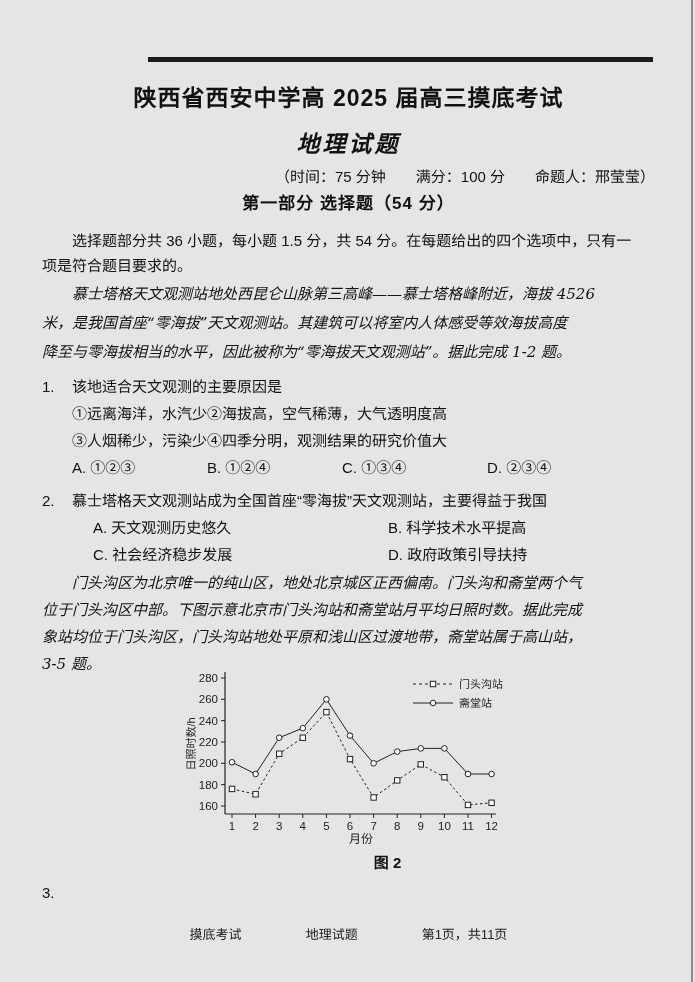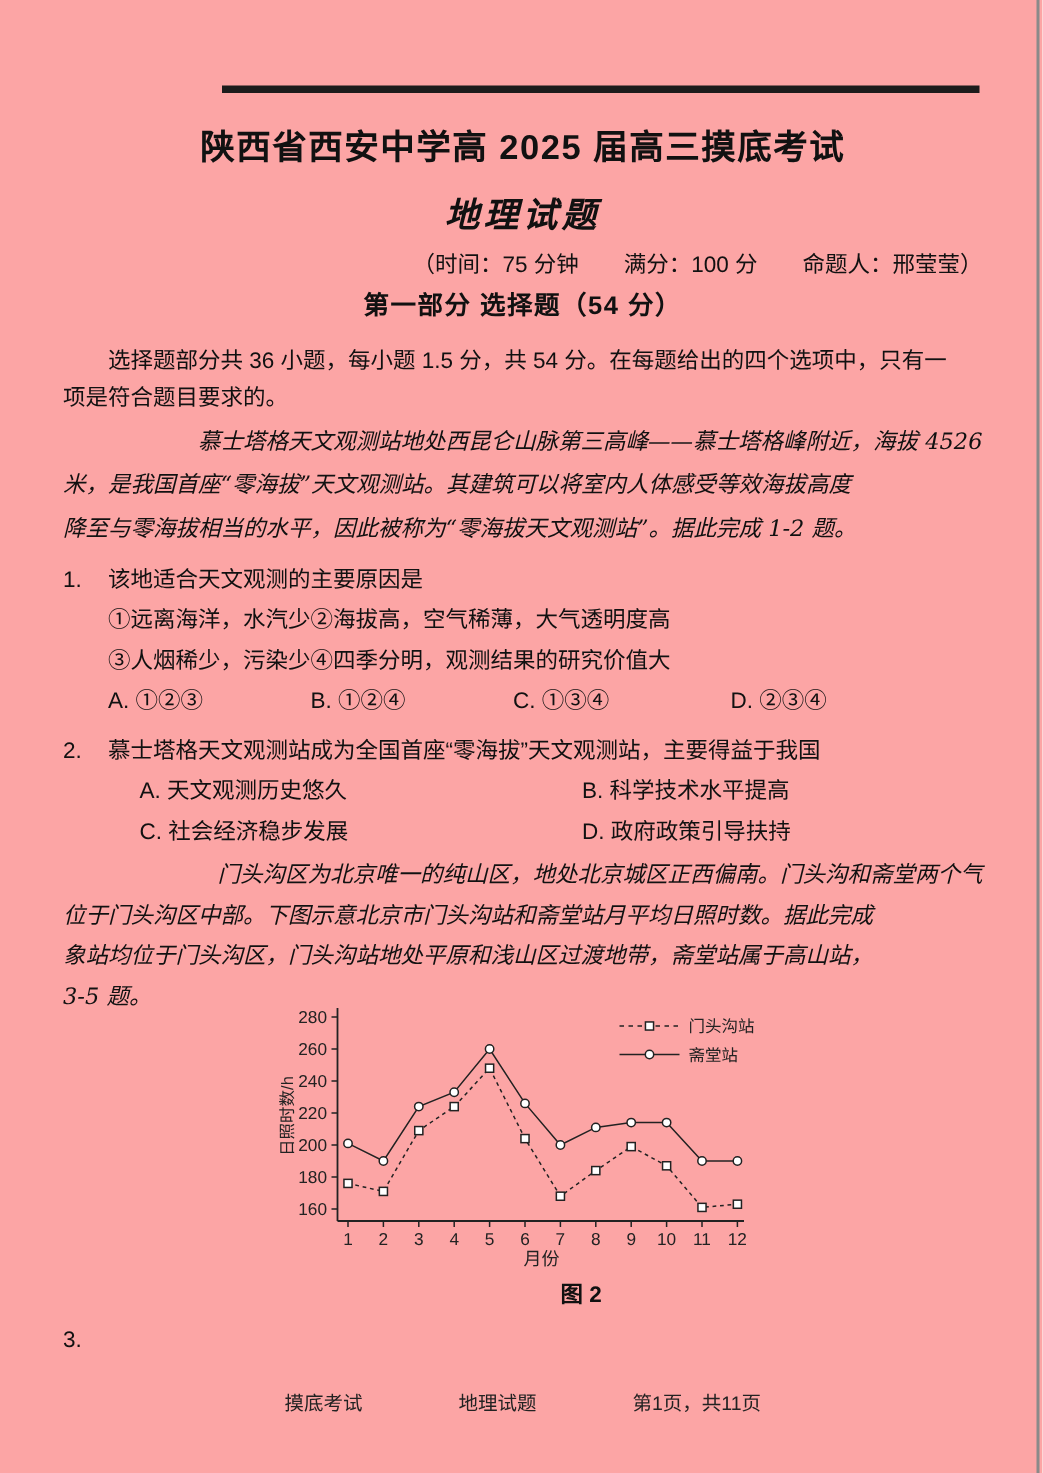--- a/index.html
+++ b/index.html
@@ -1,30 +1,30 @@
 <!DOCTYPE html>
 <html lang="zh-CN"><head>
 <meta charset="utf-8">
 <style>
   html,body{margin:0;padding:0;background:#fff;}
-  .page{position:relative;width:695px;height:982px;background:#fca5a5;overflow:hidden;
+  .page{position:relative;width:695px;height:982px;background:#e5e5e5;overflow:hidden;
         font-family:"Liberation Sans",sans-serif;color:#111;}
   
   .scan-topbar{position:absolute;left:148px;top:57px;width:505px;height:5px;background:#1c1c1c;}
   .scan-rightline{position:absolute;left:691px;top:0;width:2px;height:982px;background:#8a8a8a;}
   .content{position:absolute;left:42px;top:72px;width:613px;}
   .title{margin-top:12px;font-size:23px;font-weight:bold;text-align:center;letter-spacing:1px;line-height:28px;}
   .subtitle{margin-top:18px;font-size:23px;font-weight:bold;text-align:center;line-height:28px;
             font-family:"DejaVu Serif",serif;font-style:italic;letter-spacing:3px;}
   .meta{margin-top:8px;font-size:15px;text-align:right;line-height:22px;}
   .section-heading{margin-top:4px;font-size:17px;font-weight:bold;text-align:center;line-height:24px;letter-spacing:1px;}
   .intro{margin-top:12px;font-size:15px;line-height:25px;}
   .intro .ln:first-child{text-indent:2em;}
   .kai{font-family:"DejaVu Serif",serif;font-style:italic;font-size:15px;line-height:29px;}
-  .kai .ln:first-child{text-indent:2em;text-align:right;}
+  .kai .ln:first-child{text-indent:2em;}
   .m1{margin-top:2px;}
   .m2{margin-top:2px;line-height:27px;}
   .question{margin-top:6px;font-size:15px;line-height:27px;}
   .q-stem{display:flex;}
   .q-num{width:30px;flex:0 0 30px;}
   .q-sub{padding-left:30px;}
   .opt-row{display:flex;padding-left:30px;}
   .opt-row .o1{width:135px;}
   .opt-row .o2{width:135px;}
   .opt-row .o3{width:145px;}

